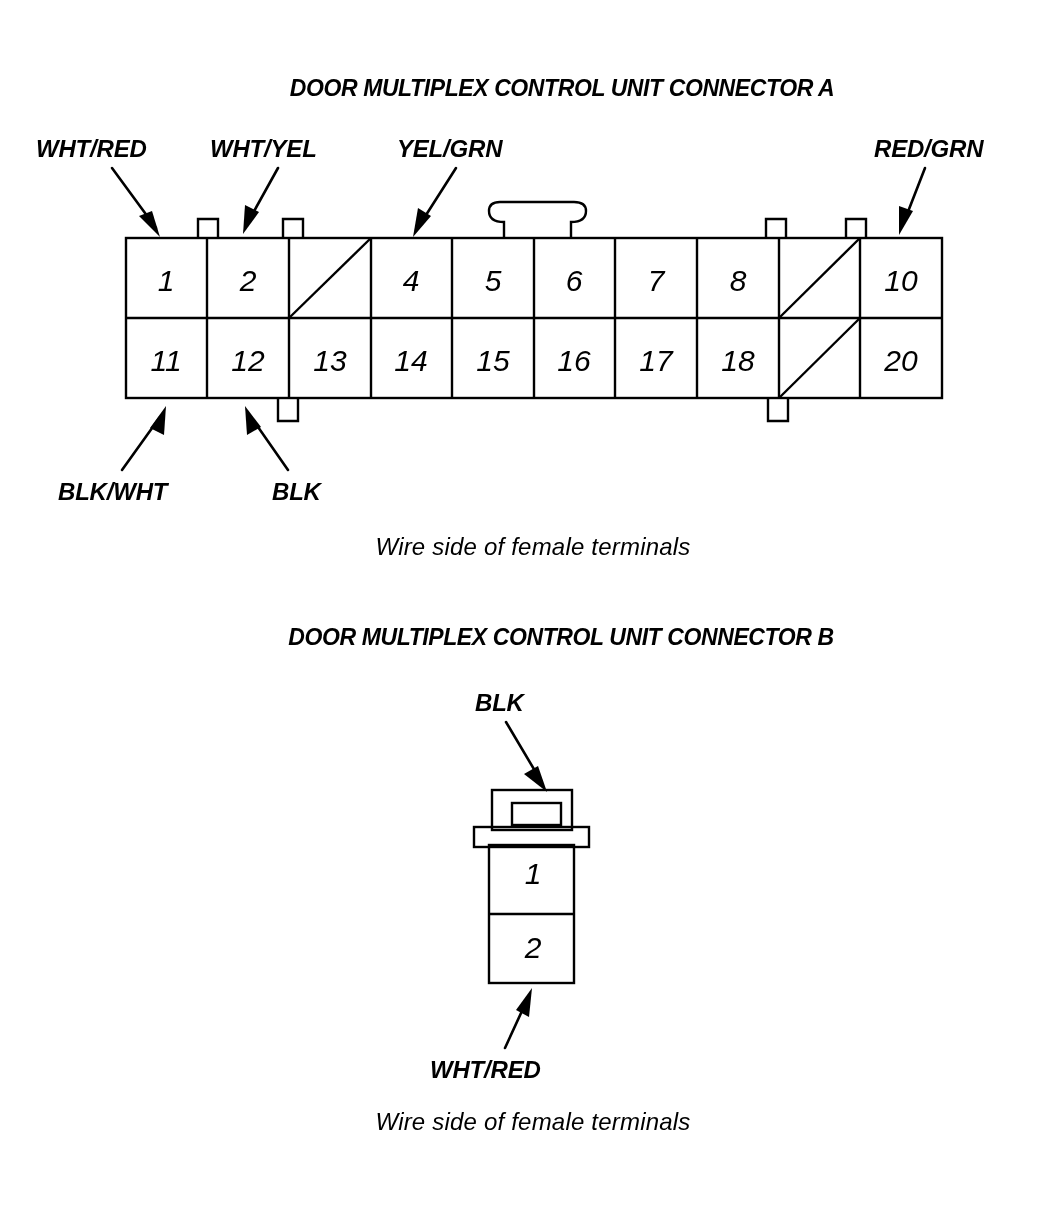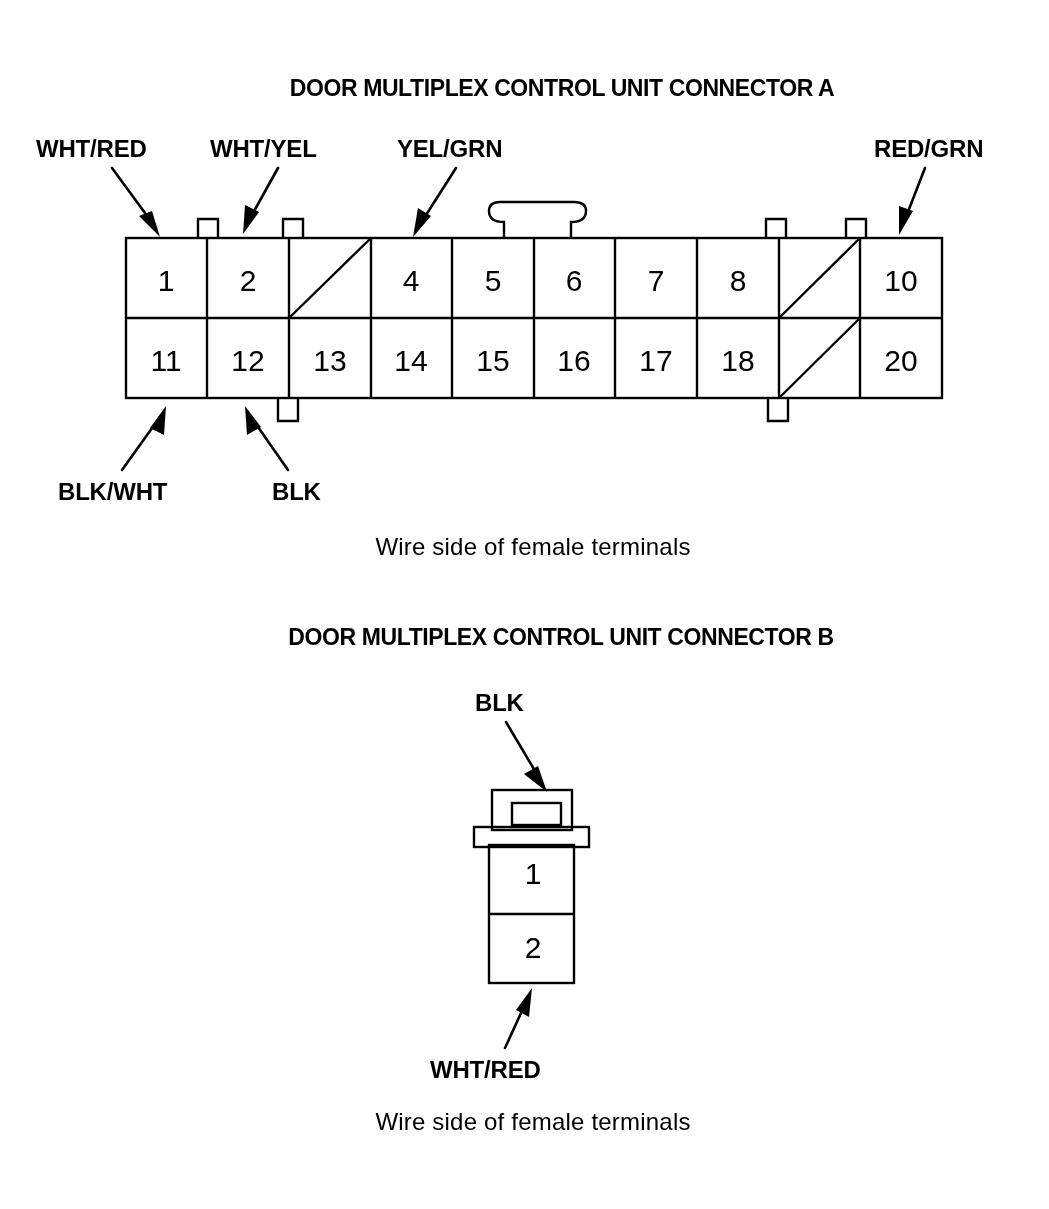--- a/index.html
+++ b/index.html
@@ -12,20 +12,21 @@
     width: 1049px;
     height: 1209px;
     position: relative;
     font-family: "Liberation Sans", sans-serif;
     color: #000000;
     overflow: hidden;
   }
   .stage {
     position: absolute;
     inset: 0;
+    font-style: italic;
   }
   svg.diagram {
     position: absolute;
     left: 0;
     top: 0;
     width: 1049px;
     height: 1209px;
     display: block;
   }
   text {

